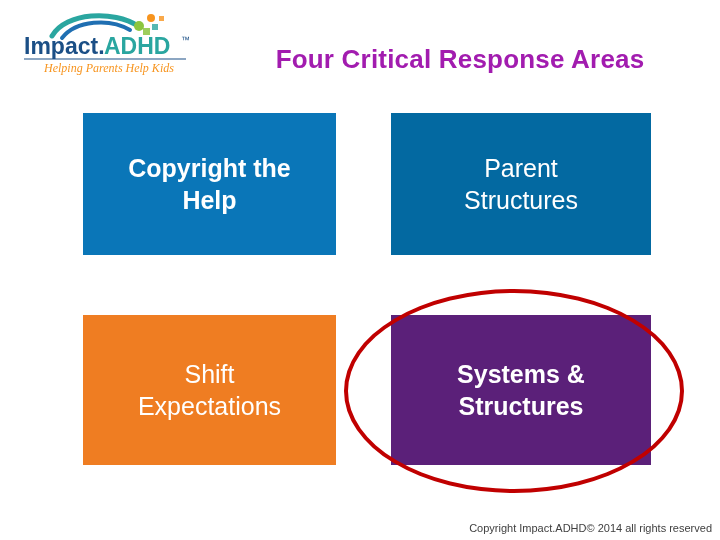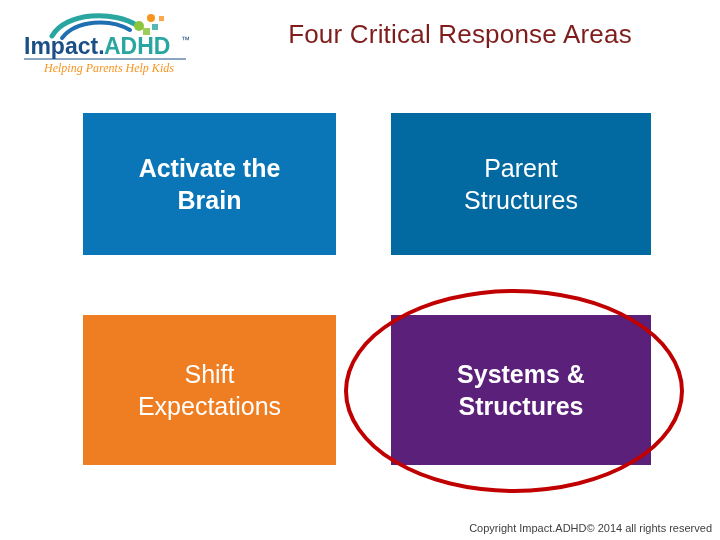--- a/index.html
+++ b/index.html
@@ -23,26 +23,26 @@
     width: 190px;
     height: 72px;
     text-align: center;
   }
   .logo svg { display: block; }
 
   
   .title {
     position: absolute;
     left: 215px;
-    top: 19px;
+    top: 44px;
     width: 490px;
     text-align: center;
     font-size: 26px;
-    font-weight: normal;
-    color: #7f1d1d;
+    font-weight: bold;
+    color: #a21caf;
     letter-spacing: 0.2px;
     white-space: nowrap;
   }
 
   
   .boxes {
     position: absolute;
     left: 0;
     top: 0;
     width: 720px;
@@ -126,22 +126,22 @@
     <text x="26" y="66" font-family="Liberation Serif, serif" font-size="12" font-style="italic" fill="#f7941e">Helping Parents Help Kids</text>
   </svg>
 </div>
 
 <div class="title">Four Critical Response Areas</div>
 
 <div class="boxes">
 
   <div class="box" id="box-activate-brain">
     <span class="box-text">
-      <span>Activate the</span><br>
-      <span>Brain</span>
+      <span>Copyright the</span><br>
+      <span>Help</span>
     </span>
   </div>
 
   <div class="box" id="box-parent-positively">
     <span class="box-text">
       <span>Parent</span><br>
       <span>Structures</span>
     </span>
   </div>
 

